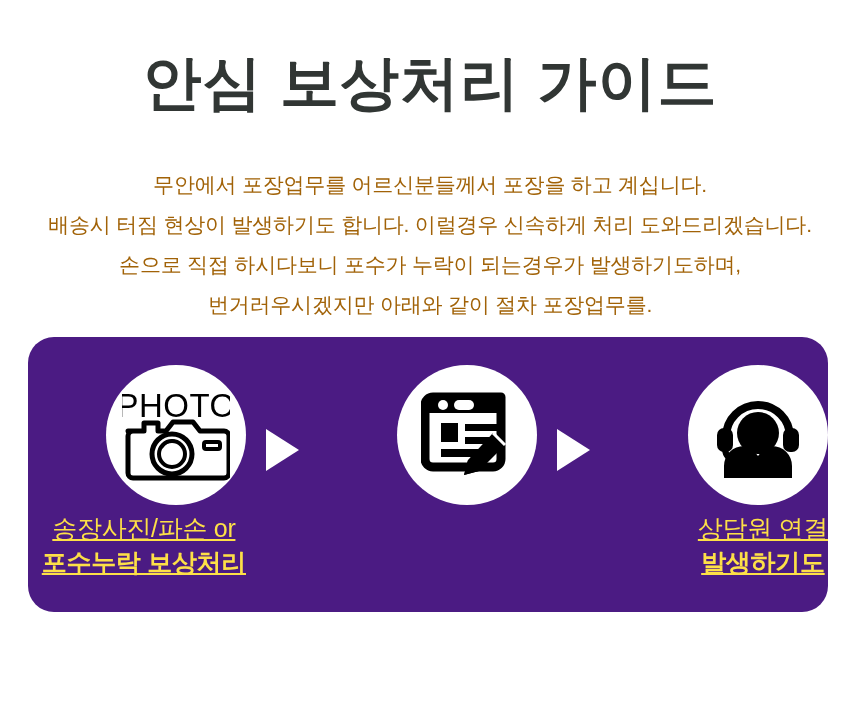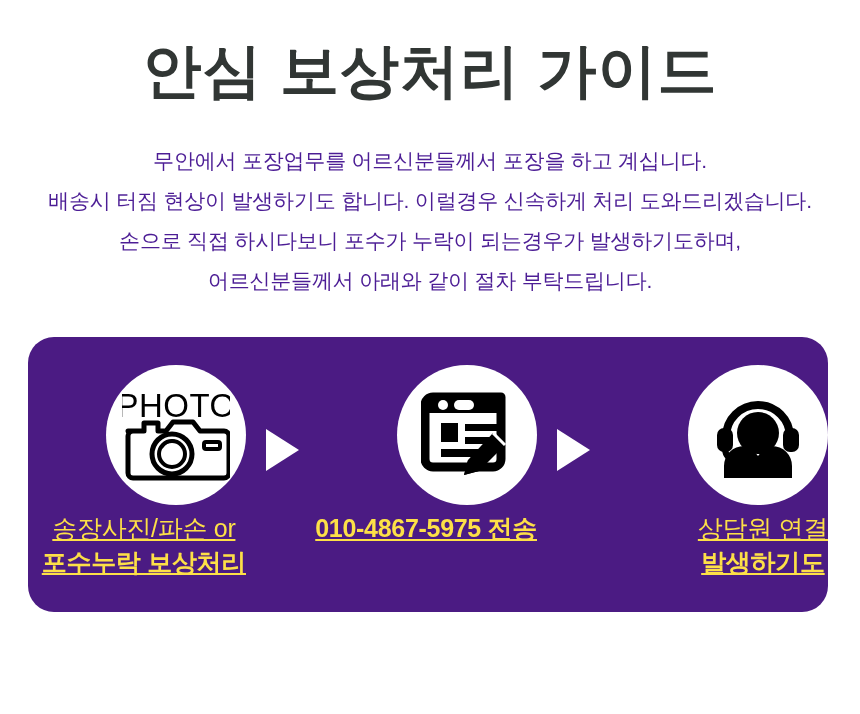--- a/index.html
+++ b/index.html
@@ -16,31 +16,31 @@
   }
 
   
   .page-title {
     text-align: center;
     color: #313634;
     font-size: 59px;
     font-weight: bold;
     letter-spacing: 1px;
     line-height: 1;
-    margin: 0;
+    margin: 12px;
     padding-top: 42px;
     height: 72px;
   }
 
   
   .intro {
     margin: 0;
     padding-top: 27px;
     text-align: center;
-    color: #4c1d95;
+    color: #a16207;
     font-size: 21px;
     line-height: 40px;
     letter-spacing: -0.2px;
   }
   .intro-line {
     display: block;
     white-space: nowrap;
   }
 
   
@@ -131,21 +131,21 @@
 </style>
 </head>
 <body>
 
 <h1 class="page-title">안심 보상처리 가이드</h1>
 
 <div class="intro">
   <span class="intro-line">무안에서 포장업무를 어르신분들께서 포장을 하고 계십니다.</span>
   <span class="intro-line">배송시 터짐 현상이 발생하기도 합니다. 이럴경우 신속하게 처리 도와드리겠습니다.</span>
   <span class="intro-line">손으로 직접 하시다보니 포수가 누락이 되는경우가 발생하기도하며,</span>
-  <span class="intro-line">어르신분들께서 아래와 같이 절차 부탁드립니다.</span>
+  <span class="intro-line">번거러우시겠지만 아래와 같이 절차 포장업무를.</span>
 </div>
 
 <div class="panel">
   <div class="steps-row">
 
     <div class="step">
       <div class="step-circle">
         <svg class="icon-svg" width="108" height="96" viewBox="0 0 108 96">
           <text x="54" y="30" text-anchor="middle" font-family="Liberation Sans, sans-serif" font-size="33" fill="#000000" letter-spacing="0.5">PHOTO</text>
 
@@ -183,21 +183,20 @@
           <rect x="44" y="35" width="33" height="7" fill="#000000"></rect>
           <rect x="44" y="48" width="33" height="7" fill="#000000"></rect>
           <rect x="20" y="60" width="45" height="8" fill="#000000"></rect>
 
           <path d="M72 44 l12 12 l-26 26 l-15 4 l4 -15 z" fill="#000000"></path>
           <path d="M43 86 l4 -15 l11 11 z" fill="#000000"></path>
           <path d="M72 44 l12 12" stroke="#ffffff" stroke-width="3"></path>
         </svg>
       </div>
       <div class="step-caption">
-        <span class="cap-line-2">010-4867-5975 전송</span>
       </div>
     </div>
 
     <div class="step-arrow">
       <div class="tri"></div>
     </div>
 
     <div class="step">
       <div class="step-circle">
         <svg class="icon-svg" width="94" height="86" viewBox="0 0 94 86">

